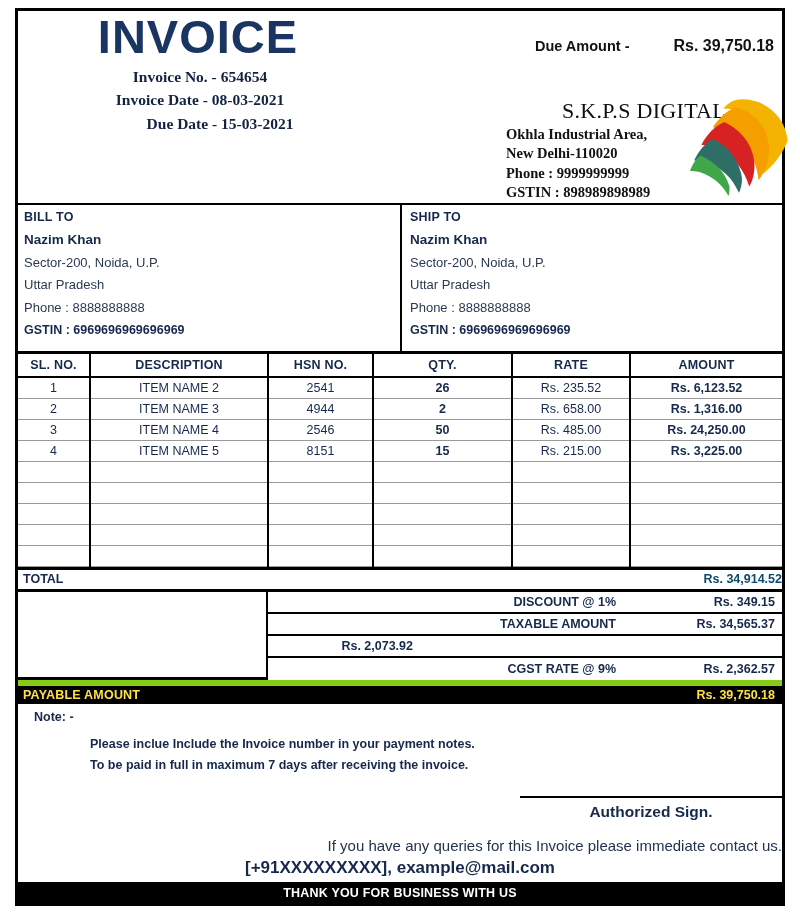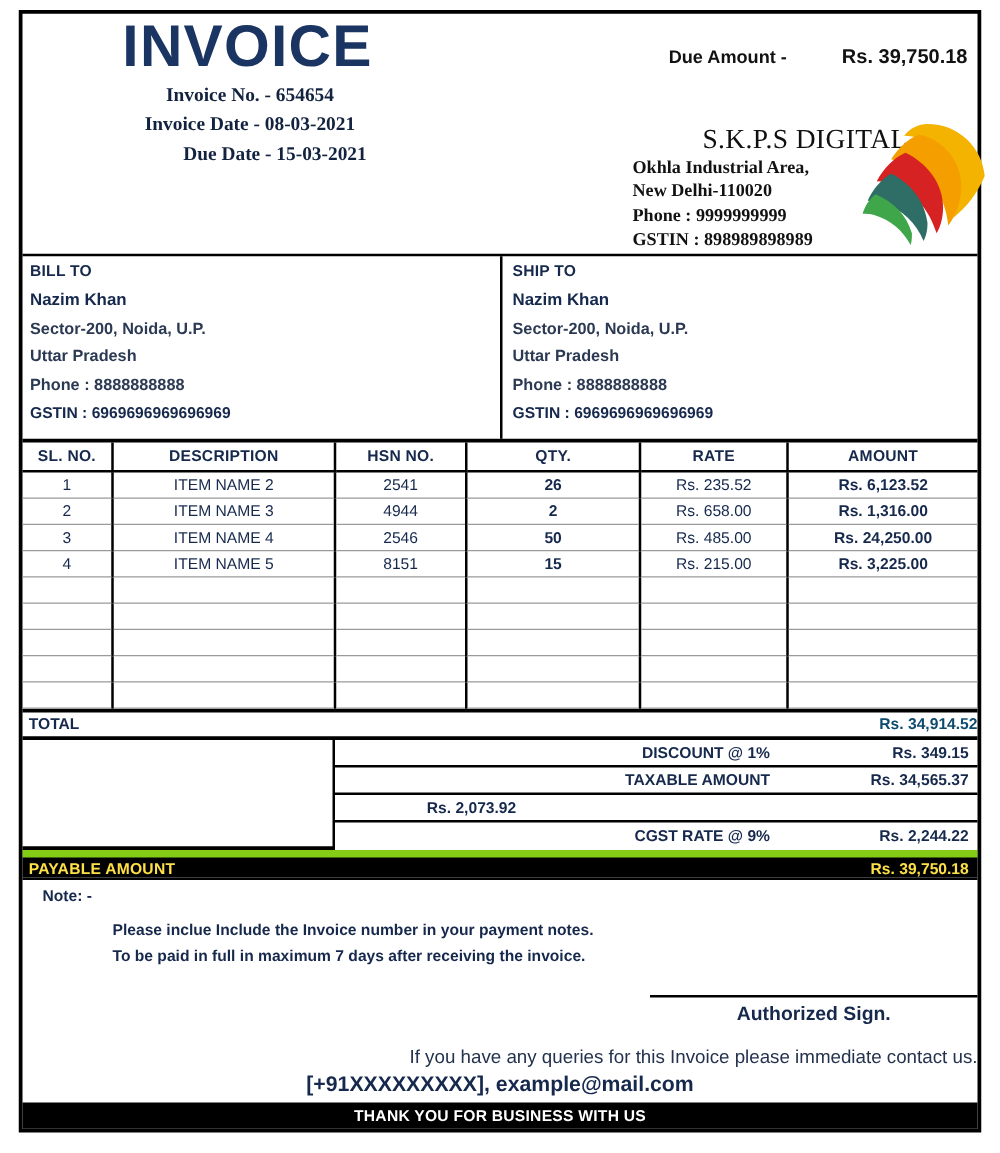--- a/index.html
+++ b/index.html
@@ -136,21 +136,21 @@
     margin-bottom: 8px;
   }
   .party-name {
     font-size: 13.5px;
     font-weight: bold;
     color: #16294d;
     margin-bottom: 5px;
   }
   .party-line {
     font-size: 13px;
-    font-weight: bold;
+    font-weight: normal;
     color: #2b3a52;
     line-height: 1.72;
   }
   .party-gstin {
     font-size: 12.5px;
     font-weight: bold;
     color: #16294d;
     margin-top: 4px;
   }
 
@@ -527,21 +527,21 @@
           </div>
           <div class="tax-row">
             <span class="tx-label">TAXABLE AMOUNT</span>
             <span class="tx-value">Rs. 34,565.37</span>
           </div>
           <div class="tax-row">
             <span class="tx-value">Rs. 2,073.92</span>
           </div>
           <div class="tax-row">
             <span class="tx-label">CGST RATE @ 9%</span>
-            <span class="tx-value">Rs. 2,244.22</span>
+            <span class="tx-value">Rs. 2,362.57</span>
           </div>
         </div>
     </div>
 
     <div class="payable-bar">
       <span class="p-label">PAYABLE AMOUNT</span>
       <span class="p-value">Rs. 39,750.18</span>
     </div>
   </div>
 

